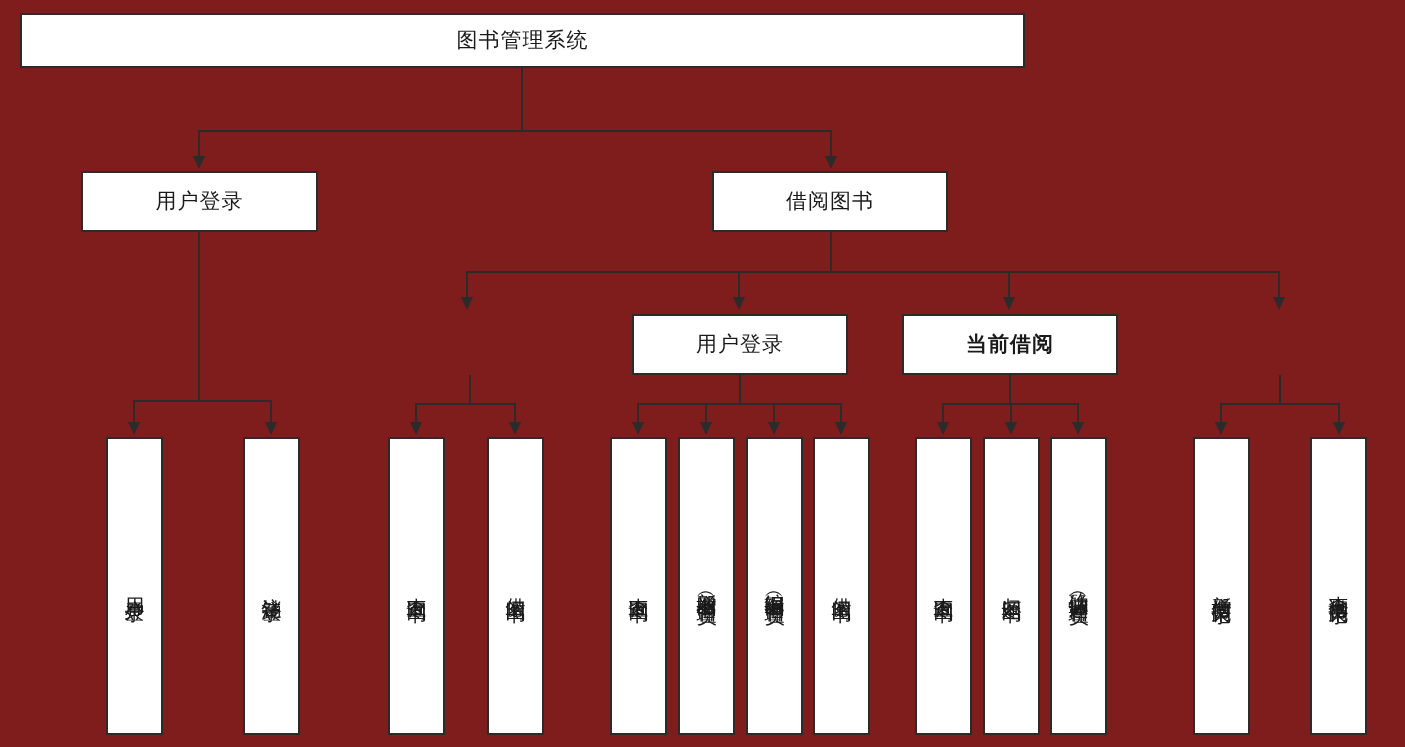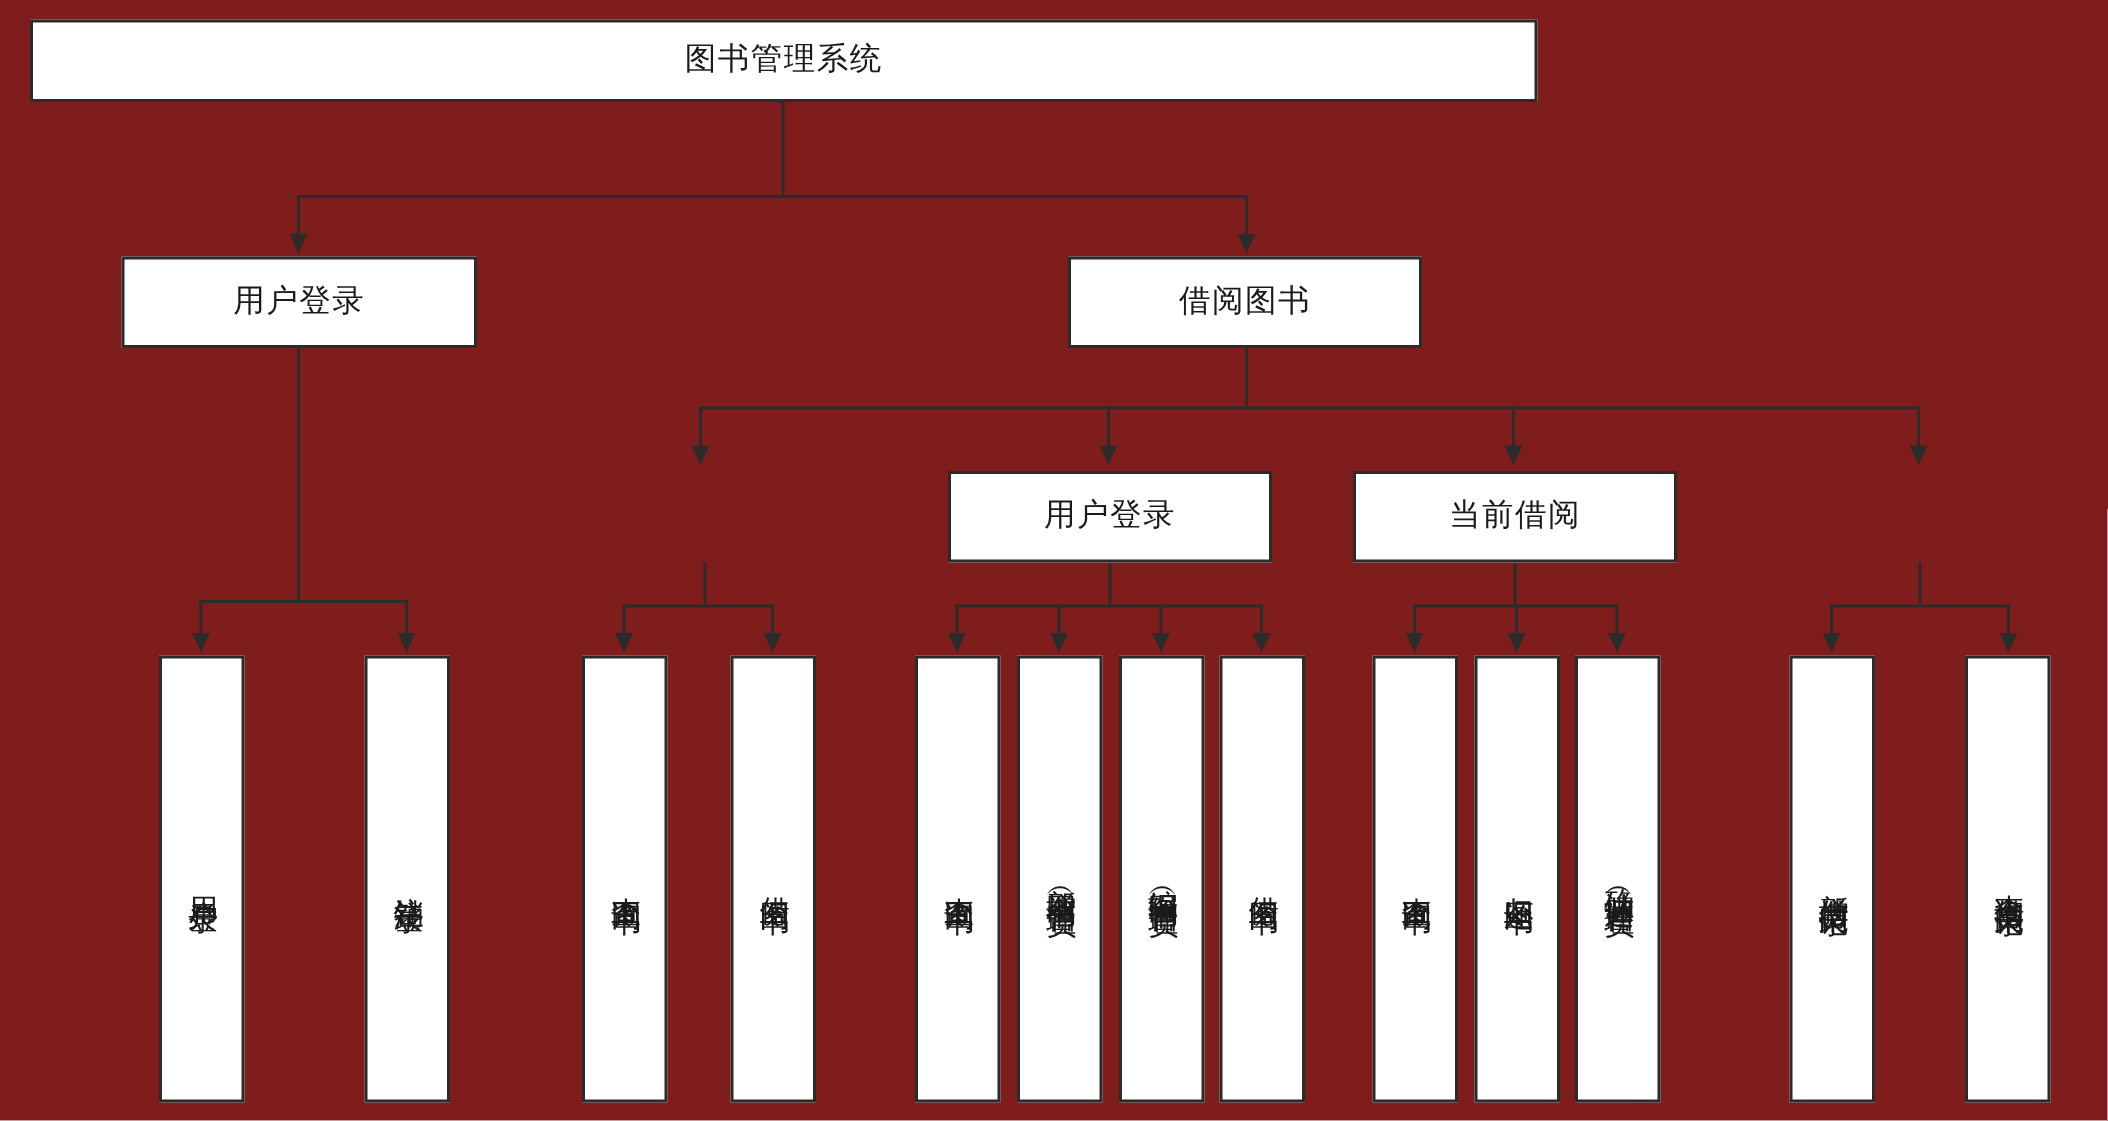--- a/index.html
+++ b/index.html
@@ -144,21 +144,21 @@
 
   <div class="node horiz" style="left:712px; top:171px; width:236px; height:61px;">
     <span class="label">借阅图书</span>
   </div>
 
 
   <div class="node horiz" style="left:632px; top:314px; width:216px; height:61px;">
     <span class="label">用户登录</span>
   </div>
 
-  <div class="node horiz" style="left:902px; top:314px; width:216px; height:61px;">
+  <div class="node horiz" style="left:902px; top:314px; width:216px; height:61px;font-weight:bold;">
     <span class="label">当前借阅</span>
   </div>
 
 
   <div class="node vert" style="left:106px; top:437px; width:57px; height:298px;">
     <span class="label">用户登录</span>
   </div>
   <div class="node vert" style="left:243px; top:437px; width:57px; height:298px;">
     <span class="label">注销登录</span>
   </div>

